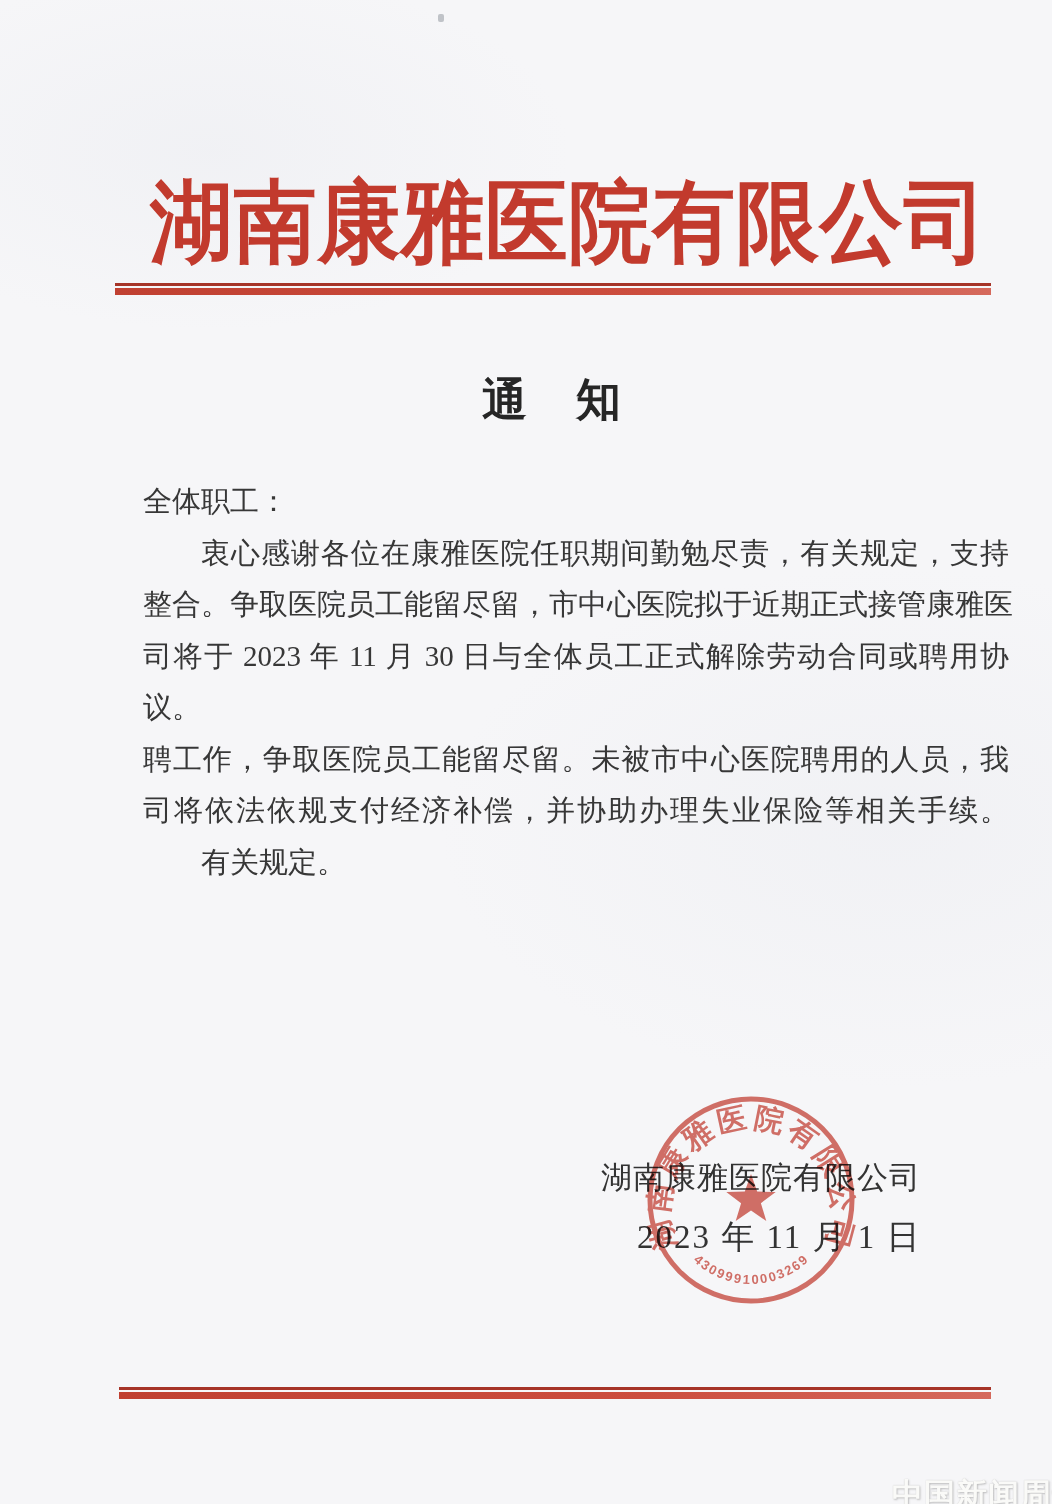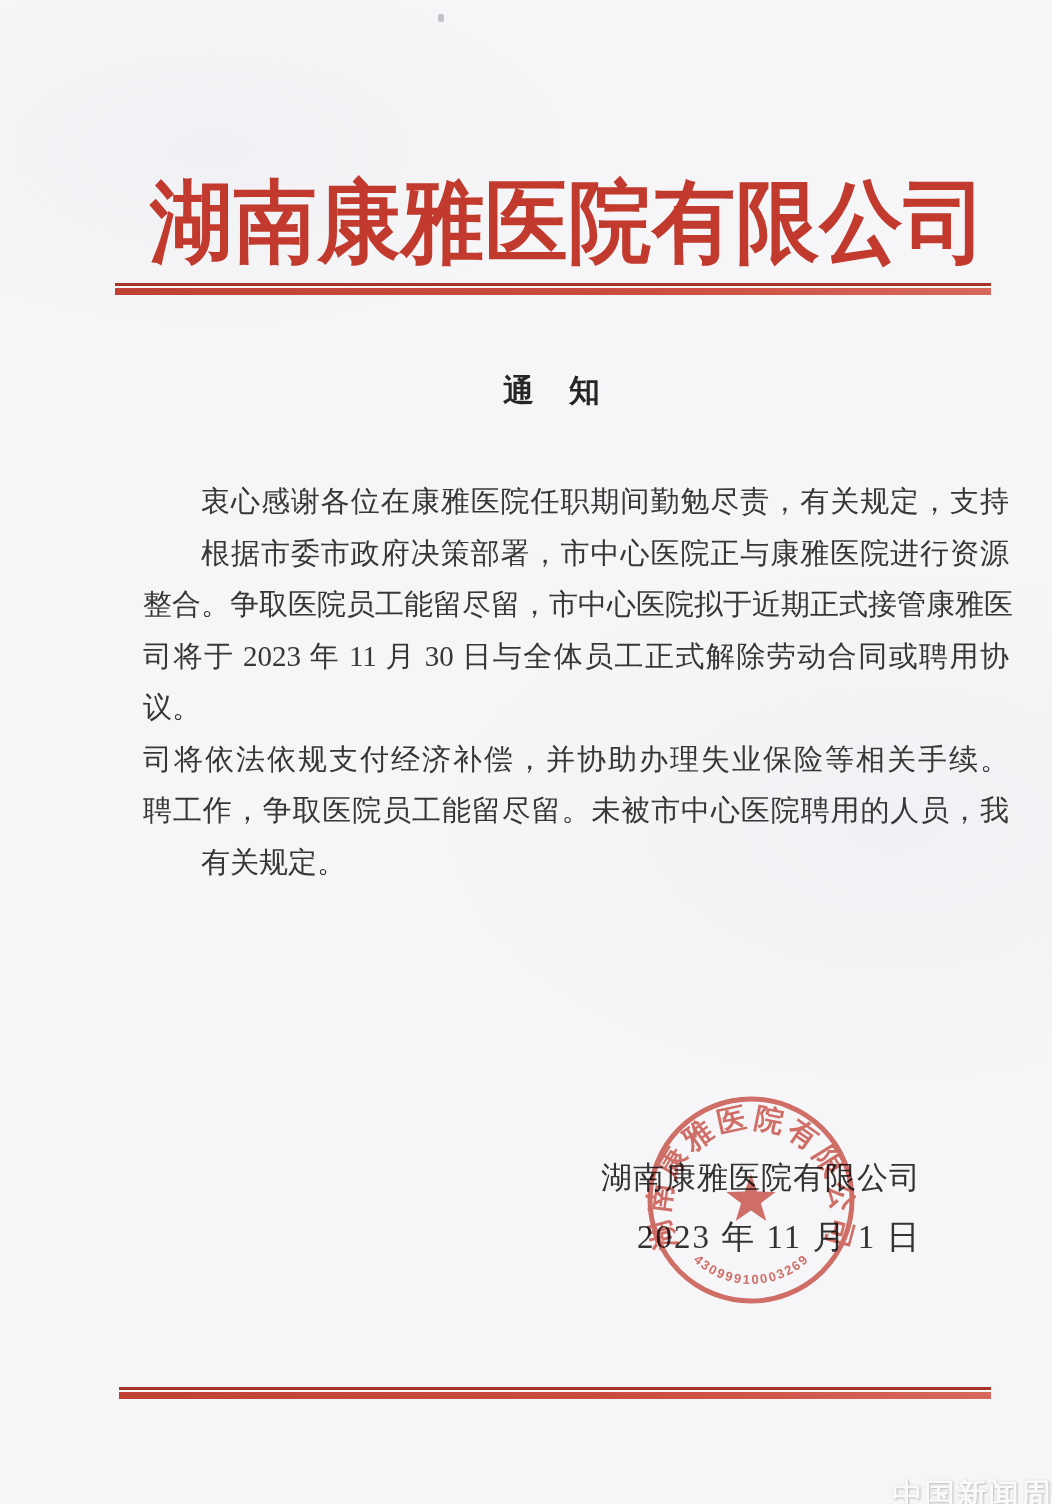--- a/index.html
+++ b/index.html
@@ -19,21 +19,21 @@
     transform:scaleX(.92);transform-origin:center;
   }
   .rule{position:absolute;left:115px;width:876px;}
   .rule .thin{height:3px;background:#a63428;}
   .rule .gap{height:2px;}
   .rule .thick{height:7px;background:linear-gradient(to right,#c04031,#cc4d3e 60%,#d5695c);}
   .rule-top{top:283px;}
   .rule-bottom{top:1387px;left:119px;width:872px;}
   .notice-title{
     position:absolute;left:115px;top:370px;width:875px;text-align:center;
-    font-size:31px;font-weight:700;color:#262626;letter-spacing:2px;white-space:nowrap;
+    font-size:45px;font-weight:700;color:#262626;letter-spacing:2px;white-space:nowrap;
   }
   .body-text{
     position:absolute;left:143px;top:476px;width:866px;
     font-size:29px;line-height:51.5px;color:#373737;
   }
   .body-text .line{white-space:nowrap;}
   .body-text .indent{padding-left:58px;}
   .body-text .justify{text-align:justify;text-align-last:justify;}
   .sig-company{position:absolute;left:601px;top:1157px;font-size:31px;color:#333;letter-spacing:1px;white-space:nowrap;}
   .sig-date{position:absolute;left:637px;top:1215px;font-size:33px;color:#333;letter-spacing:2px;white-space:nowrap;}
@@ -55,27 +55,27 @@
 
   <div class="rule rule-top">
     <div class="thin"></div>
     <div class="gap"></div>
     <div class="thick"></div>
   </div>
 
   <div class="notice-title">通　知</div>
 
   <div class="body-text">
+    <div class="line">全体职工：</div>
     <div class="line indent justify">衷心感谢各位在康雅医院任职期间勤勉尽责，有关规定，支持</div>
-    <div class="line indent justify">根据市委市政府决策部署，市中心医院正与康雅医院进行资源</div>
     <div class="line justify">整合。争取医院员工能留尽留，市中心医院拟于近期正式接管康雅医</div>
     <div class="line justify">司将于 2023 年 11 月 30 日与全体员工正式解除劳动合同或聘用协</div>
     <div class="line">议。</div>
+    <div class="line justify">聘工作，争取医院员工能留尽留。未被市中心医院聘用的人员，我</div>
     <div class="line justify">司将依法依规支付经济补偿，并协助办理失业保险等相关手续。</div>
-    <div class="line justify">聘工作，争取医院员工能留尽留。未被市中心医院聘用的人员，我</div>
     <div class="line indent">有关规定。</div>
   </div>
 
   <div class="sig-company">湖南康雅医院有限公司</div>
   <div class="sig-date">2023 年 11 月 1 日</div>
 
   <svg class="seal" viewBox="0 0 222 222" width="222" height="222" aria-hidden="true">
     <circle cx="111" cy="111" r="101" fill="none" stroke-width="5" stroke="#cf5348"></circle>
     <defs>
       <path id="sealTextPath" d="M 40 162 A 82 82 0 1 1 182 162" fill="none"></path>

